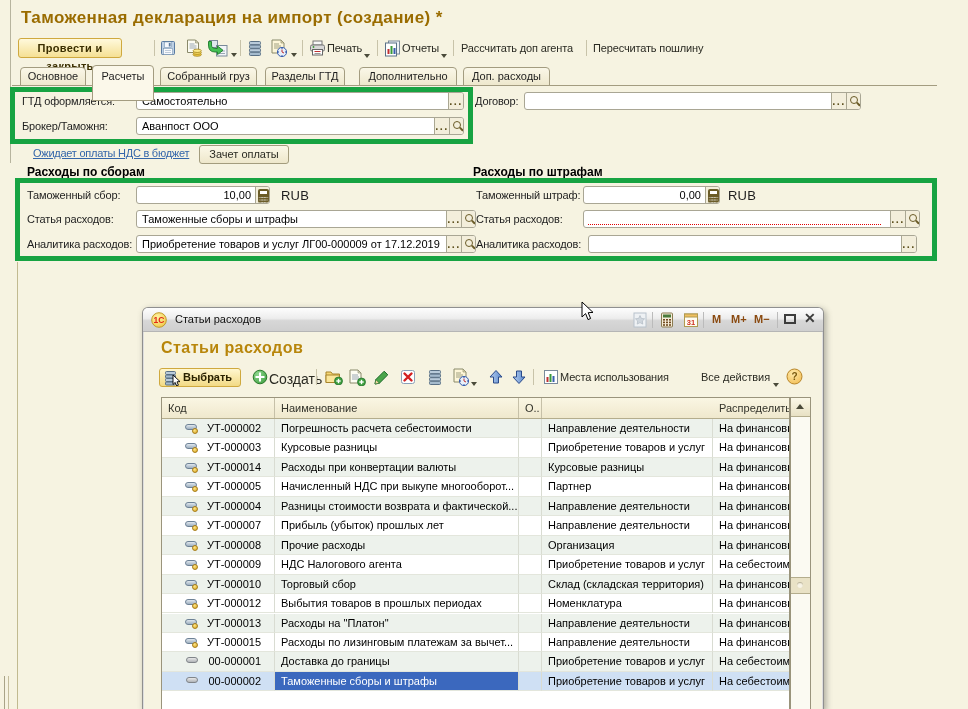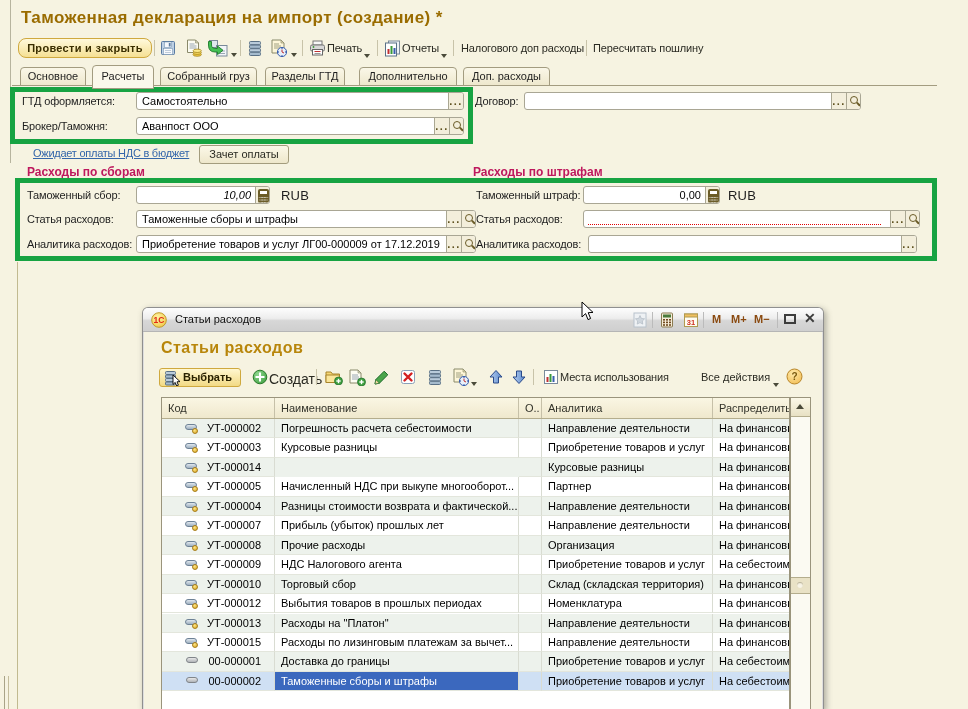--- a/index.html
+++ b/index.html
@@ -8,23 +8,23 @@
 .abs{position:absolute;}
 .lbl{position:absolute;font-size:11px;letter-spacing:-0.15px;color:#1e1e1e;white-space:nowrap;}
 .inp{position:absolute;background:#fff;border:1px solid #a9a694;border-radius:3px;font-size:11px;color:#000;white-space:nowrap;overflow:hidden;}
 .inp .txt{position:absolute;left:5px;top:2px;}
 .btnbox{position:absolute;top:0;bottom:0;background:#f3eedb;border-left:1px solid #aaa792;color:#222;text-align:center;}
 .dots{font-size:11px;letter-spacing:1.5px;line-height:9px;font-weight:bold;color:#5f5220;}
 .sep{position:absolute;width:1px;background:#c8c3a9;}
 .tbtext{position:absolute;font-size:11px;letter-spacing:-0.15px;color:#2a2a22;white-space:nowrap;}
 .arr{display:inline-block;width:0;height:0;border-left:3.5px solid transparent;border-right:3.5px solid transparent;border-top:4px solid #4a4a3a;}
 .tab{position:absolute;top:67px;height:19px;background:linear-gradient(#faf7e8,#eee8cd);border:1px solid #a39c80;border-radius:4px 4px 0 0;text-align:center;font-size:11px;color:#1e1e1e;line-height:17px;}
-.tab.act{top:65px;height:24px;background:#fbf8ea;line-height:20px;z-index:5;}
+.tab.act{top:65px;height:36px;background:#fbf8ea;line-height:20px;z-index:5;}
 .gbox{position:absolute;border:5px solid #17a342;}
-.ghead{position:absolute;font-weight:bold;font-size:12px;color:#be185d;white-space:nowrap;}
+.ghead{position:absolute;font-weight:bold;font-size:12px;color:#000000;white-space:nowrap;}
 .ico{position:absolute;}
 .lens::before{content:"";position:absolute;left:2.5px;top:3px;width:6px;height:6px;border:1.7px solid #6b5c28;border-radius:50%;}
 .lens::after{content:"";position:absolute;left:8.5px;top:9.5px;width:4.5px;height:2px;background:#6b5c28;transform:rotate(45deg);border-radius:1px;}
 .calc::before{content:"";position:absolute;left:1.5px;top:2px;width:11.5px;height:13.5px;background:#6b5c28;border-radius:2px;}
 .calc::after{content:"";position:absolute;left:3.5px;top:4px;width:7.5px;height:3px;background:#fff;box-shadow:0 5px 0 -1.3px #fff,0 7.5px 0 -1.3px #fff,0 10px 0 -1.3px #fff,2.6px 5px 0 -1.3px #fff,2.6px 7.5px 0 -1.3px #fff,2.6px 10px 0 -1.3px #fff,-2.6px 5px 0 -1.3px #fff,-2.6px 7.5px 0 -1.3px #fff,-2.6px 10px 0 -1.3px #fff;}
 .thead{position:absolute;left:0;top:0;width:100%;height:21px;background:linear-gradient(#faf6e3,#efe8cd);border-bottom:1px solid #b4ad8d;}
 .th{position:absolute;top:0;height:20px;line-height:20px;padding-left:6px;font-size:11px;color:#33332a;border-right:1px solid #c6c0a8;white-space:nowrap;overflow:hidden;}
 .trow{position:absolute;left:0;width:629px;height:19.45px;}
 .trow.alt{background:#edf2ec;}
 .td{position:absolute;top:0;height:100%;border-right:1px solid #d9dcd2;border-bottom:1px solid #e3e6dc;line-height:19px;white-space:nowrap;overflow:hidden;font-size:11px;color:#000;}
@@ -41,21 +41,21 @@
 </head>
 <body>
 
 <div class="abs" style="left:10px;top:0;width:1px;height:163px;background:#b7b49e;"></div>
 <div class="abs" style="left:17px;top:262px;width:1px;height:447px;background:#c1ba90;"></div>
 <div class="abs" style="left:4px;top:676px;width:1px;height:33px;background:#a9a387;"></div>
 <div class="abs" style="left:8px;top:676px;width:1px;height:33px;background:#c4bd9c;"></div>
 
 <div class="abs" style="left:21px;top:8px;font-size:17px;letter-spacing:0.38px;font-weight:bold;color:#9a6c00;white-space:nowrap;" id="maintitle">Таможенная декларация на импорт (создание) *</div>
 
-<div class="abs" style="left:18px;top:38px;width:134px;height:20px;background:linear-gradient(#fff9dc,#f5e094);border:1px solid #cfa93f;border-radius:8px;text-align:center;line-height:18px;font-weight:bold;font-size:11px;letter-spacing:0.3px;color:#3a2e00;">Провести и закрыть</div>
+<div class="abs" style="left:18px;top:38px;width:104px;height:20px;background:linear-gradient(#fff9dc,#f5e094);border:1px solid #cfa93f;border-radius:3px;text-align:center;line-height:18px;font-weight:bold;font-size:11px;letter-spacing:0.3px;color:#3a2e00;">Провести и закрыть</div>
 <div class="sep" style="left:154px;top:40px;height:16px;"></div>
 
 <svg class="abs" style="left:160px;top:40px;" width="16" height="16" viewBox="0 0 16 16">
   <rect x="1.5" y="1.5" width="13" height="13" rx="1" fill="#bdd0e4" stroke="#5a7ba1"></rect>
   <rect x="4.5" y="2" width="7" height="5.5" fill="#f4f8fc" stroke="#6a8aa8" stroke-width=".5"></rect>
   <rect x="8.8" y="3" width="1.8" height="3.5" fill="#5a7ba1"></rect>
   <rect x="3.5" y="8.5" width="9" height="6" fill="#f8fafc" stroke="#6a8aa8" stroke-width=".5"></rect>
   <line x1="5" y1="10.5" x2="11" y2="10.5" stroke="#b0c0d0" stroke-width=".8"></line>
   <line x1="5" y1="12.5" x2="11" y2="12.5" stroke="#b0c0d0" stroke-width=".8"></line>
 </svg>
@@ -126,21 +126,21 @@
   <rect x="6.5" y="6" width="2" height="8" fill="#3a9a3a"></rect>
   <rect x="9.5" y="8" width="2" height="6" fill="#3a5fae"></rect>
 </svg>
 
 <div class="tbtext" style="left:327px;top:42px;">Печать</div>
 <div class="abs" style="left:364px;top:48px;"><span class="arr"></span></div>
 <div class="sep" style="left:377px;top:40px;height:16px;"></div>
 <div class="tbtext" style="left:402px;top:42px;">Отчеты</div>
 <div class="abs" style="left:441px;top:48px;"><span class="arr"></span></div>
 <div class="sep" style="left:453px;top:40px;height:16px;"></div>
-<div class="tbtext" style="left:461px;top:42px;">Налогового доп расходы</div>
+<div class="tbtext" style="left:461px;top:42px;">Рассчитать доп агента</div>
 <div class="sep" style="left:586px;top:40px;height:16px;"></div>
 <div class="tbtext" style="left:593px;top:42px;">Пересчитать пошлину</div>
 
 <div class="abs" style="left:12px;top:85px;width:925px;height:1px;background:#a39c80;"></div>
 <div class="tab" style="left:20px;width:66px;">Основное</div>
 <div class="tab act" style="left:92px;width:62px;">Расчеты</div>
 <div class="tab" style="left:160px;width:97px;">Собранный груз</div>
 <div class="tab" style="left:265px;width:80px;">Разделы ГТД</div>
 <div class="tab" style="left:359px;width:98px;">Дополнительно</div>
 <div class="tab" style="left:463px;width:87px;">Доп. расходы</div>
@@ -168,21 +168,21 @@
 <div class="abs" style="left:33px;top:147px;font-size:11px;letter-spacing:-0.25px;color:#3366aa;text-decoration:underline;white-space:nowrap;">Ожидает оплаты НДС в бюджет</div>
 <div class="abs" style="left:199px;top:145px;width:90px;height:19px;background:linear-gradient(#fbf8e8,#eee7cb);border:1px solid #a39c7d;border-radius:3px;text-align:center;line-height:17px;font-size:11px;color:#2a2a22;">Зачет оплаты</div>
 
 <div class="ghead" style="left:27px;top:165px;">Расходы по сборам</div>
 <div class="ghead" style="left:473px;top:165px;">Расходы по штрафам</div>
 
 <div class="gbox" style="left:15px;top:178px;width:922px;height:83px;"></div>
 
 <div class="lbl" style="left:27px;top:189px;">Таможенный сбор:</div>
 <div class="inp" style="left:136px;top:186px;width:134px;height:18px;">
-  <span class="txt" style="left:auto;right:18px;font-style:italic;">10,00</span>
+  <span class="txt" style="left:auto;right:18px;">10,00</span>
   <span class="btnbox calc" style="right:0;width:14px;"></span>
 </div>
 <div class="lbl" style="left:281px;top:188px;font-size:13px;letter-spacing:0.2px;">RUB</div>
 
 <div class="lbl" style="left:27px;top:213px;">Статья расходов:</div>
 <div class="inp" style="left:136px;top:210px;width:340px;height:18px;">
     <span class="txt">Таможенные сборы и штрафы</span>
   <span class="btnbox" style="right:14px;width:15px;"><span class="dots" style="line-height:16px;">...</span></span>
   <span class="btnbox lens" style="right:0;width:14px;"></span>
 </div>
@@ -377,40 +377,40 @@
         </radialGradient>
       </defs>
       <text x="8.5" y="12" font-size="10" font-weight="bold" fill="#7a5a10" text-anchor="middle" font-family="Liberation Sans">?</text>
     </svg>
 
   <div class="abs" id="tbl" style="left:18px;top:89px;width:629px;height:313px;background:#fff;border:1px solid #9a947c;border-bottom:none;overflow:hidden;">
     <div class="thead">
       <div class="th" style="left:0;width:113px;">Код</div>
       <div class="th" style="left:113px;width:244px;">Наименование</div>
       <div class="th" style="left:357px;width:23px;">О..</div>
-      <div class="th" style="left:380px;width:171px;">Аналитика</div>
       <div class="th" style="left:551px;width:77px;border-right:none;">Распределить</div>
     </div>
     <div id="rows">
 <div class="trow alt" style="top:21.00px;">
 <div class="td tdc"><span class="ci "><span class="p"></span><span class="d"></span></span>УТ-000002</div>
 <div class="td tdn">Погрешность расчета себестоимости</div>
 <div class="td tdo"></div>
 <div class="td tda">Направление деятельности</div>
 <div class="td tdr">На финансовый</div>
 </div>
 <div class="trow" style="top:40.45px;">
 <div class="td tdc"><span class="ci "><span class="p"></span><span class="d"></span></span>УТ-000003</div>
 <div class="td tdn">Курсовые разницы</div>
 <div class="td tdo"></div>
 <div class="td tda">Приобретение товаров и услуг</div>
 <div class="td tdr">На финансовый</div>
 </div>
 <div class="trow alt" style="top:59.90px;">
 <div class="td tdc"><span class="ci "><span class="p"></span><span class="d"></span></span>УТ-000014</div>
+<div class="td tdn">Расходы при конвертации валюты</div>
 <div class="td tdo"></div>
 <div class="td tda">Курсовые разницы</div>
 <div class="td tdr">На финансовый</div>
 </div>
 <div class="trow" style="top:79.35px;">
 <div class="td tdc"><span class="ci "><span class="p"></span><span class="d"></span></span>УТ-000005</div>
 <div class="td tdn">Начисленный НДС при выкупе многооборот...</div>
 <div class="td tdo"></div>
 <div class="td tda">Партнер</div>
 <div class="td tdr">На финансовый</div>

